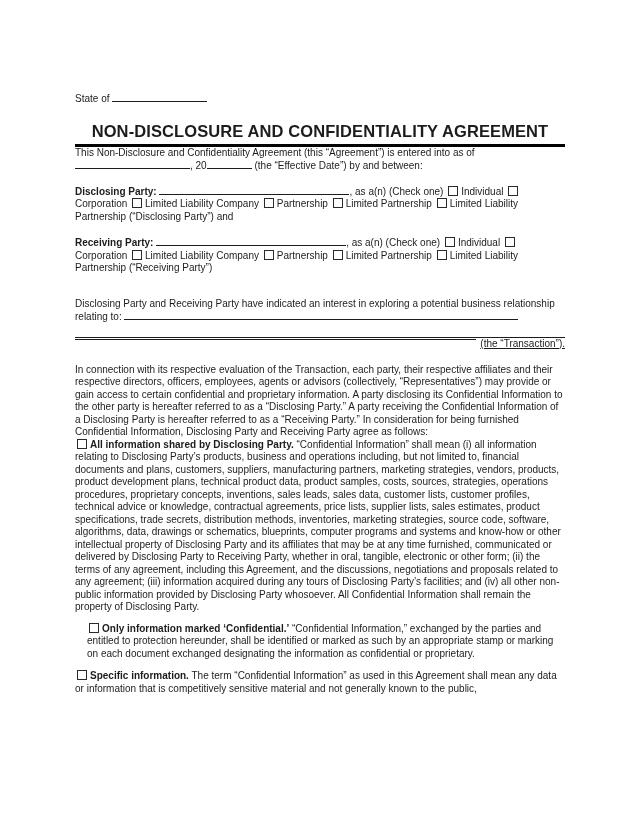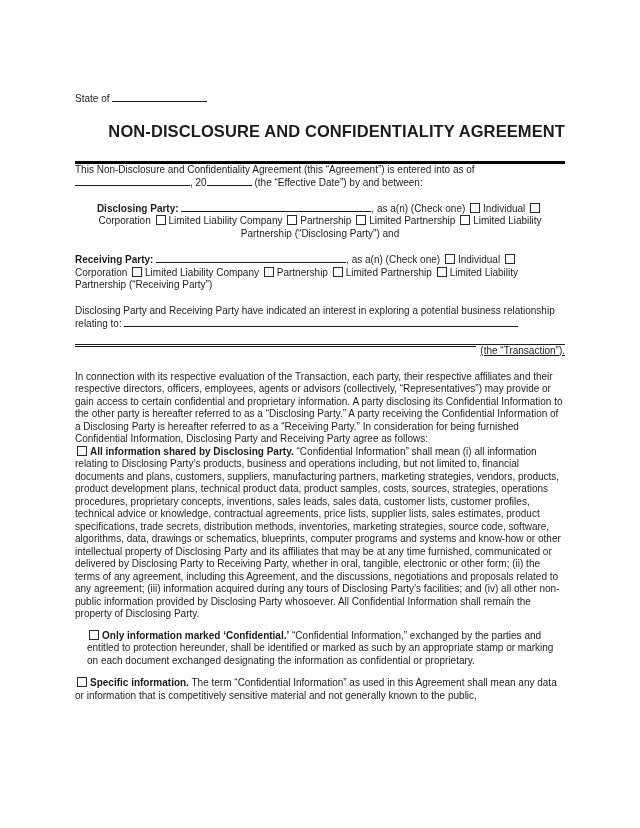--- a/index.html
+++ b/index.html
@@ -5,33 +5,33 @@
   html,body{margin:0;padding:0;background:#fff;}
   .page{
     width:640px;height:768px;background:#ffffff;position:relative;
     font-family:"Liberation Sans", sans-serif;font-size:10px;line-height:12.5px;
     color:#1c1c1c;box-sizing:border-box;padding:92px 75px 0 75px;overflow:hidden;
   }
   .blank{display:inline-block;border-bottom:1px solid #1c1c1c;height:9px;vertical-align:baseline;}
   .w95{width:95px}.w115{width:115px}.w45{width:45px}.w190{width:190px}.w394{width:394px}
   .b{font-weight:bold}
   .doc-title{
-    font-weight:bold;font-size:16.5px;line-height:20px;text-align:right;
-    letter-spacing:0.1px;margin:15px 0 0 0;padding-bottom:20px;border-bottom:3px solid #000;
+    font-weight:bold;font-size:16.5px;line-height:20px;text-align:center;
+    letter-spacing:0.1px;margin:15px 0 0 0;padding-bottom:3px;border-bottom:3px solid #000;
     white-space:nowrap;
   }
   p{margin:0;}
   .intro{}
-  .party{margin-top:12px;text-align:center;}
+  .party{margin-top:12px;}
   .party2{margin-top:13px;}
   .cb{
     display:inline-block;width:8px;height:8px;border:1px solid #2a2a2a;
     margin:0 3px 0 2px;vertical-align:-1px;background:#fff;
   }
-  .rel{margin-top:13px;}
+  .rel{margin-top:23px;}
   .line-full{border-bottom:1px solid #1c1c1c;height:13px;}
   .line-last{display:flex;align-items:flex-start;height:16px;text-decoration:underline;}
   .line-last .fill{flex:1;border-bottom:1px solid #1c1c1c;height:1px;margin-bottom:1px;}
   .line-last .suffix{margin-left:4px;white-space:nowrap;}
   .connection{margin-top:10px;}
   .sec-heading{margin-top:11px;}
   .opt{margin-top:0;}
   .opt-b{margin-top:9px;margin-left:12px;}
   .opt-c{margin-top:10px;}
   .logo{position:absolute;left:75px;top:772px;width:23px;height:24px;}

